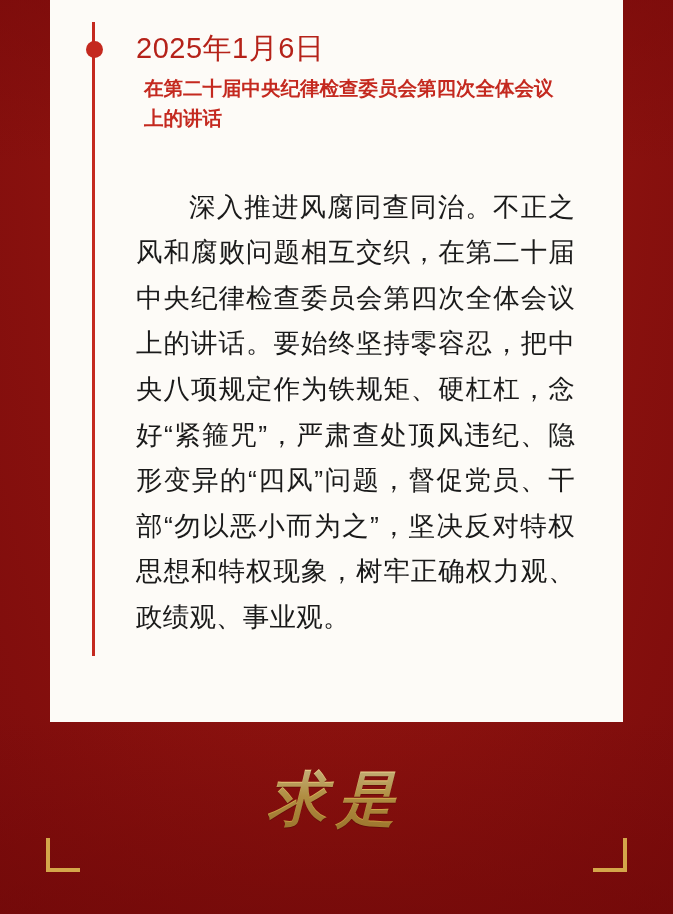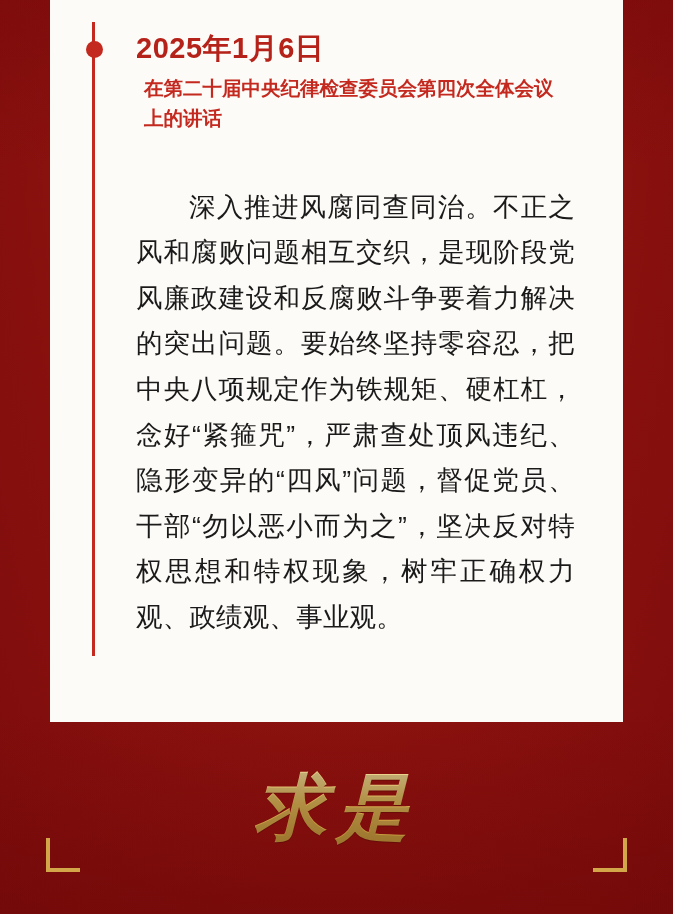--- a/index.html
+++ b/index.html
@@ -70,21 +70,21 @@
     position: absolute;
     left: -8px;
     top: 15px;
     width: 17px;
     height: 17px;
     border-radius: 50%;
     background: #c4291f;
   }
   .date-title {
     font-family: "Liberation Sans", "DejaVu Sans", sans-serif;
-    font-weight: bold;
+    font-weight: normal;
     font-size: 29px;
     line-height: 1.25;
     color: #b52219;
     letter-spacing: 0.5px;
     margin: 0 0 7px 0;
   }
   .subtitle {
     font-family: "Liberation Sans", "DejaVu Sans", sans-serif;
     font-weight: bold;
     font-size: 19.5px;
@@ -112,21 +112,21 @@
     position: absolute;
     left: 0;
     right: 0;
     top: 760px;
     text-align: center;
     z-index: 4;
   }
   .emblem-text {
     display: inline-block;
     font-family: "Liberation Serif", "DejaVu Serif", serif;
-    font-size: 72px;
+    font-size: 59px;
     font-weight: bold;
     letter-spacing: 10px;
     font-style: italic;
     background: linear-gradient(180deg, #f6e3a8 0%, #d8ae52 45%, #b8862f 100%);
     -webkit-background-clip: text;
     background-clip: text;
     color: #d8ae52;
     -webkit-text-fill-color: transparent;
     text-shadow: 0 1px 0 rgba(0,0,0,0.18);
   }
@@ -159,21 +159,21 @@
     <div class="card-inner">
 
       <div class="vrule"></div>
 
       <div class="header">
         <span class="bullet-dot"></span>
         <h1 class="date-title">2025年1月6日</h1>
         <p class="subtitle">在第二十届中央纪律检查委员会第四次全体会议上的讲话</p>
       </div>
 
-      <p class="body-text">深入推进风腐同查同治。不正之风和腐败问题相互交织，是现阶段党风廉政建设和反腐败斗争要着力解决的突出问题。要始终坚持零容忍，把中央八项规定作为铁规矩、硬杠杠，念好“紧箍咒”，严肃查处顶风违纪、隐形变异的“四风”问题，督促党员、干部“勿以恶小而为之”，坚决反对特权思想和特权现象，树牢正确权力观、政绩观、事业观。</p>
+      <p class="body-text">深入推进风腐同查同治。不正之风和腐败问题相互交织，在第二十届中央纪律检查委员会第四次全体会议上的讲话。要始终坚持零容忍，把中央八项规定作为铁规矩、硬杠杠，念好“紧箍咒”，严肃查处顶风违纪、隐形变异的“四风”问题，督促党员、干部“勿以恶小而为之”，坚决反对特权思想和特权现象，树牢正确权力观、政绩观、事业观。</p>
 
     </div>
   </div>
 
   <div class="emblem">
     <span class="emblem-text">求是</span>
   </div>
 
   <div class="corner bl">
     <span class="h"></span>

